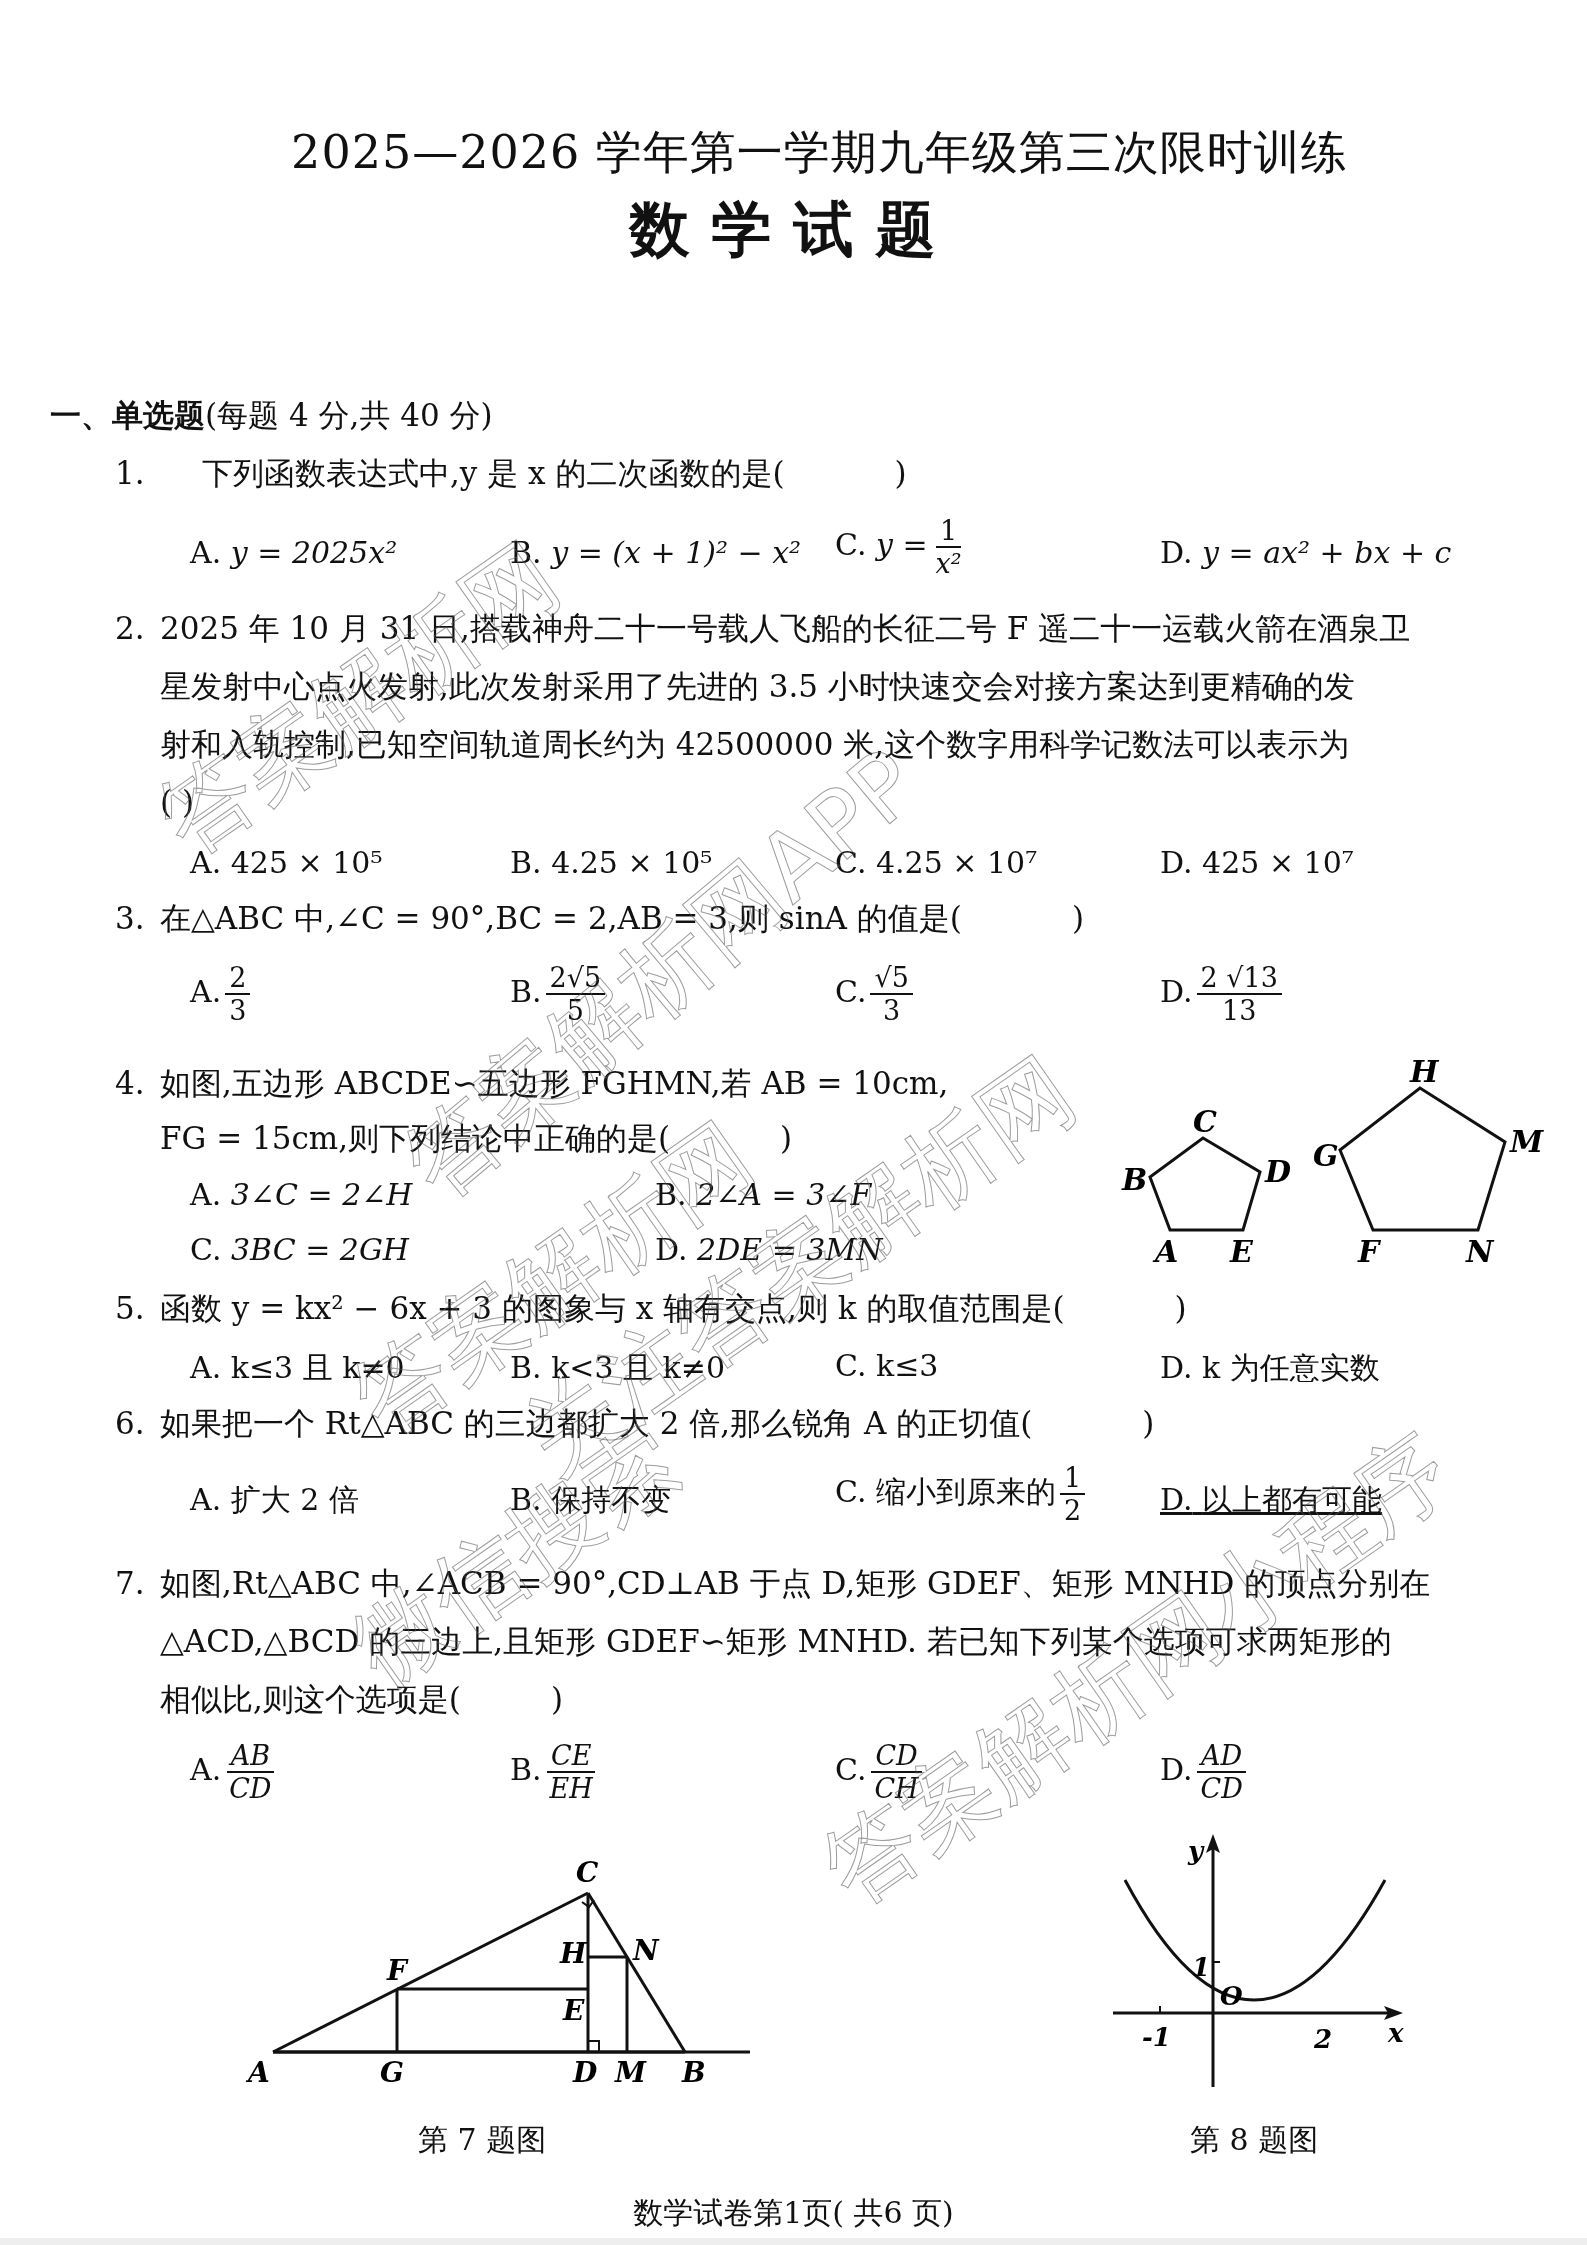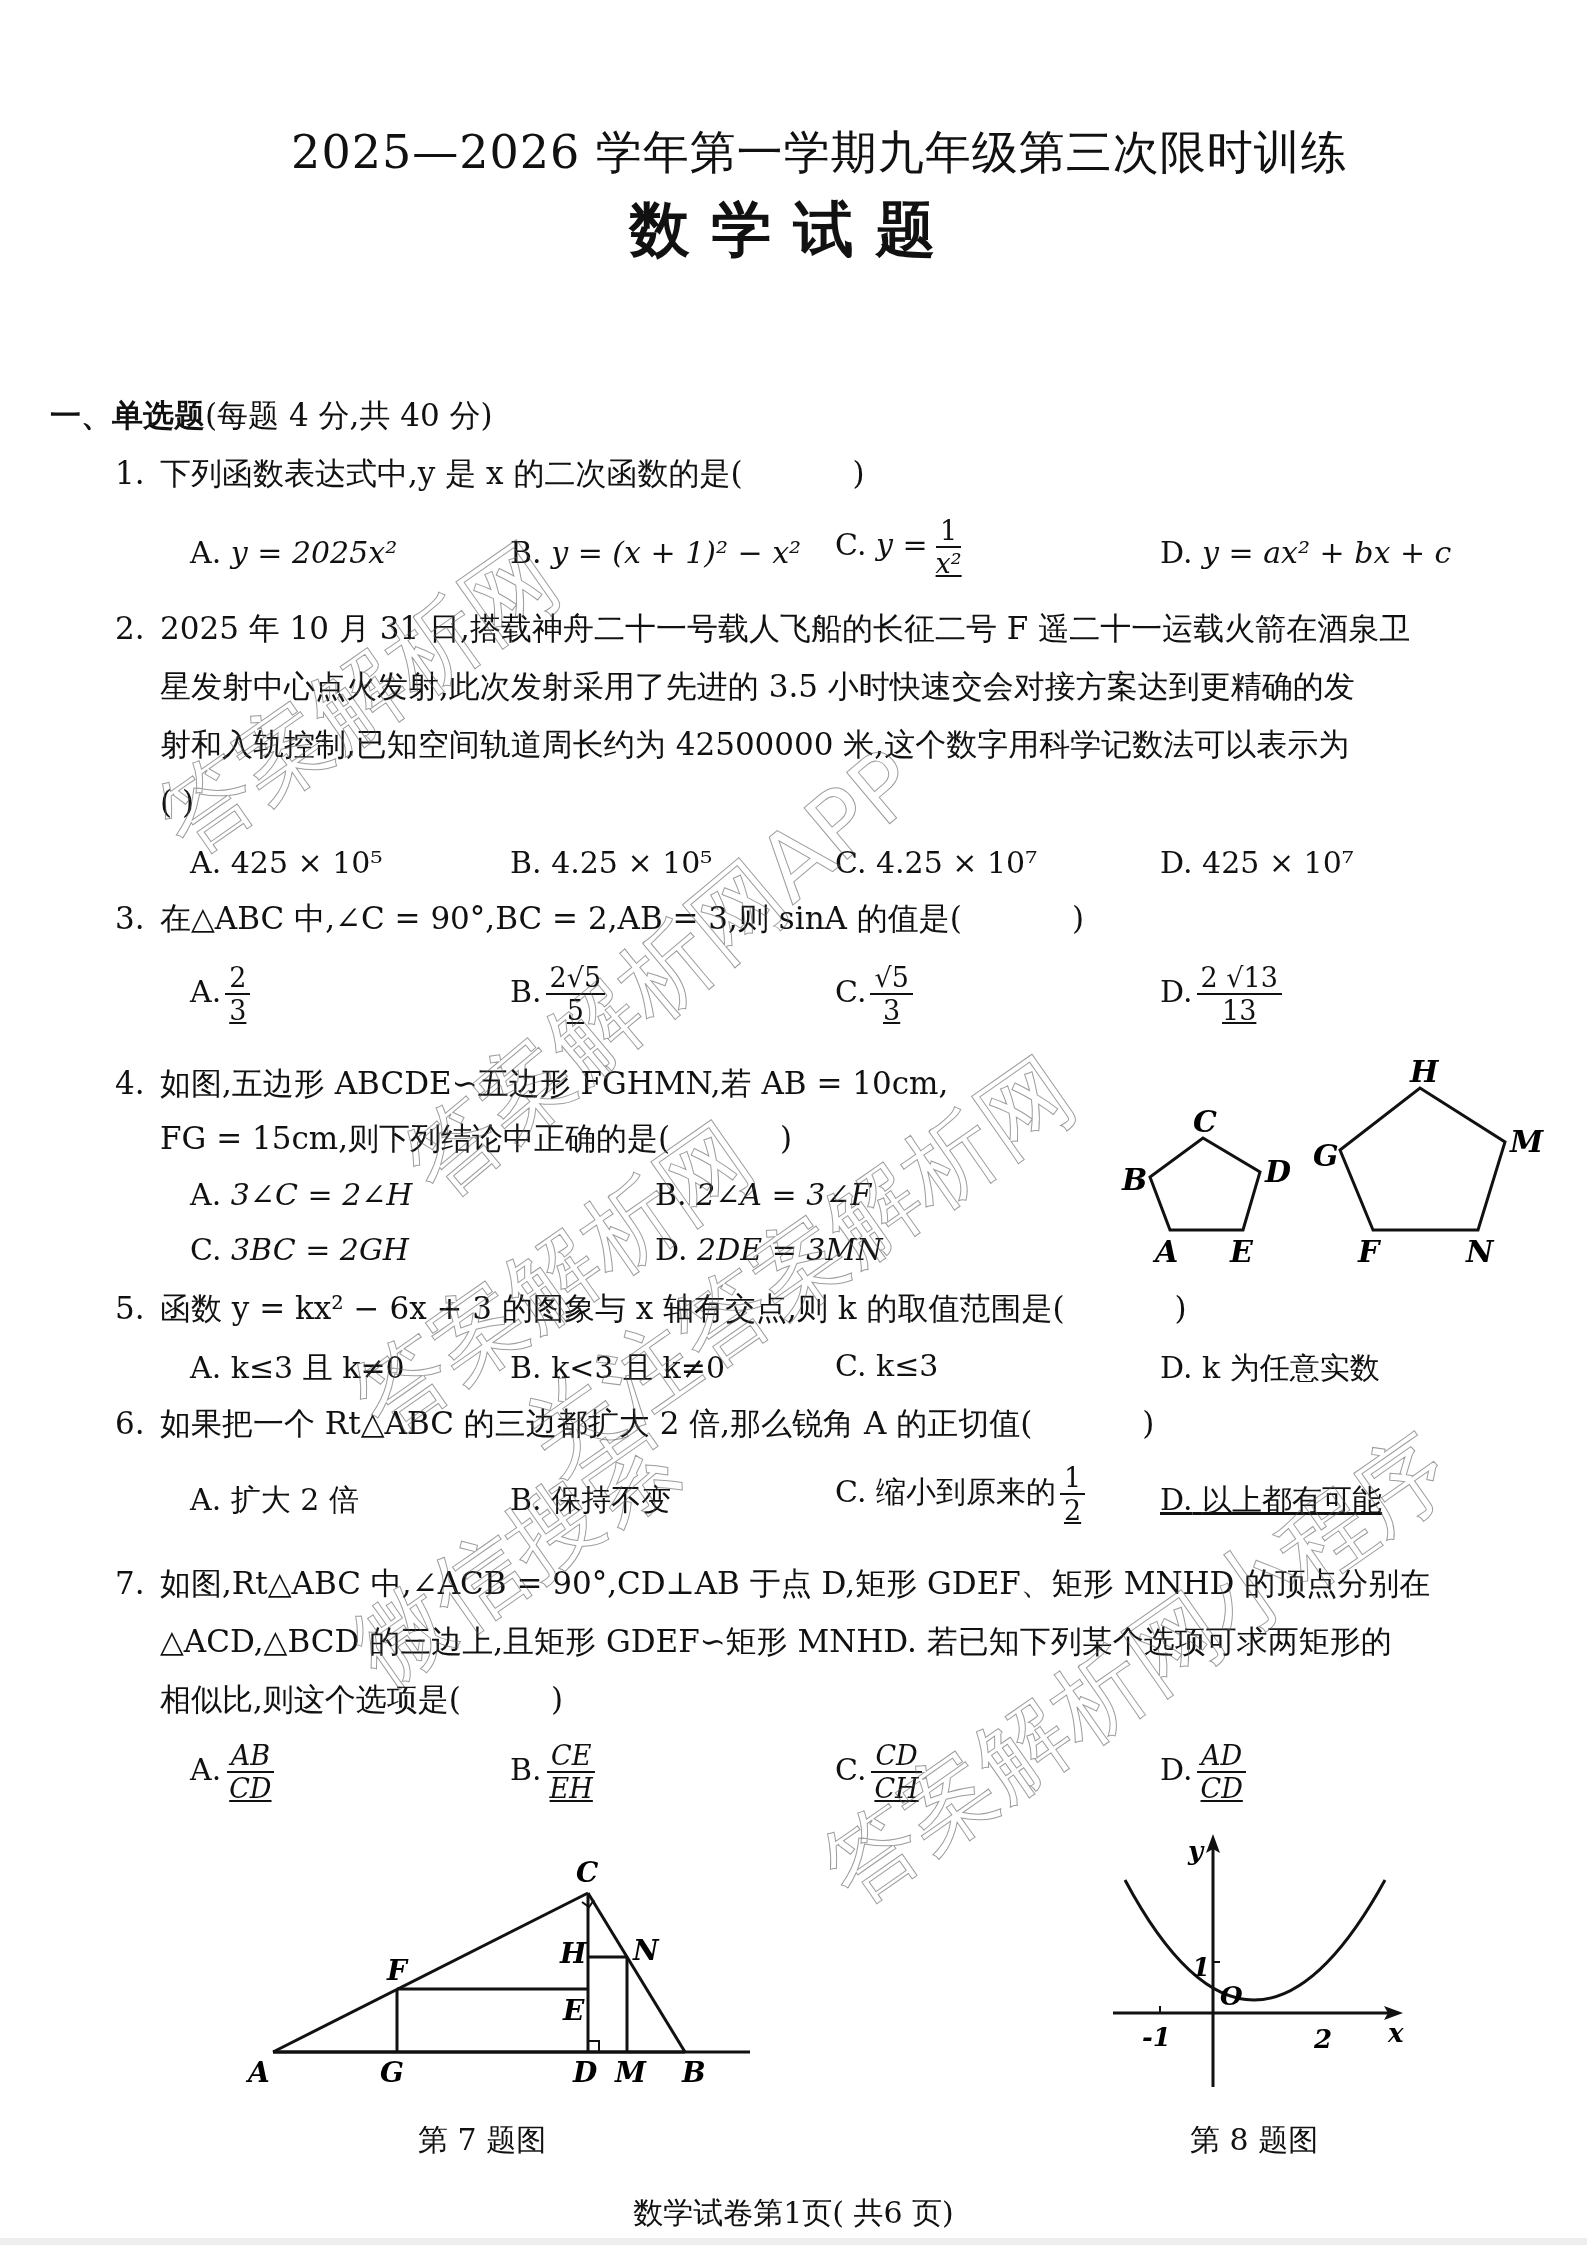--- a/index.html
+++ b/index.html
@@ -25,21 +25,21 @@
   .line { font-size: 31px; white-space: nowrap; line-height: 1.2; }
   .q { left: 115px; }
   .qtext { left: 160px; }
   .opt { font-size: 30px; white-space: nowrap; }
   .m { font-style: italic; }
   .frac {
     display: inline-flex; flex-direction: column; align-items: center;
     vertical-align: middle; font-size: 0.9em; line-height: 1.15; margin-left: 4px;
   }
   .frac .num { border-bottom: 2px solid #111; padding: 0 4px; }
-  .frac .den { padding: 0 4px; text-decoration: underline; }
+  .frac .den { padding: 0 4px; }
   .paren { display: inline-block; width: 110px; }
   .caption { font-size: 30px; white-space: nowrap; }
   .footer { left: 0; width: 1587px; top: 2193px; text-align: center; font-size: 30px; }
   .watermark {
     position: absolute; color: rgba(120,120,120,0.55);
     font-family: "DejaVu Sans", "Liberation Sans", sans-serif;
     font-size: 92px; white-space: nowrap; transform-origin: left top;
     pointer-events: none;
     -webkit-text-stroke: 1px rgba(90,90,90,0.6);
     color: transparent;
@@ -51,21 +51,21 @@
 <body>
 
 <div class="abs title">2025—2026 学年第一学期九年级第三次限时训练</div>
 <div class="abs subtitle">数学试题</div>
 
 <div class="abs section">
   <span class="bold">一、单选题</span><span>(每题 4 分,共 40 分)</span>
 </div>
 
 <div class="abs line q" style="top:455px;">1.</div>
-<div class="abs line qtext" style="top:455px;">
+<div class="abs line qtext" style="top:455px;margin-left:42px;">
   <span>下列函数表达式中,y 是 x 的二次函数的是(</span><span class="paren"></span><span>)</span>
 </div>
 <div class="abs opt" style="left:190px; top:535px;"><span>A.</span> <span class="m">y = 2025x²</span></div>
 <div class="abs opt" style="left:510px; top:535px;"><span>B.</span> <span class="m">y = (x + 1)² − x²</span></div>
 <div class="abs opt" style="left:835px; top:515px;"><span>C.</span> <span class="m">y =</span><span class="frac">
       <span class="num">1</span>
       <span class="den m">x²</span>
     </span></div>
 <div class="abs opt" style="left:1160px; top:535px;"><span>D.</span> <span class="m">y = ax² + bx + c</span></div>
 

